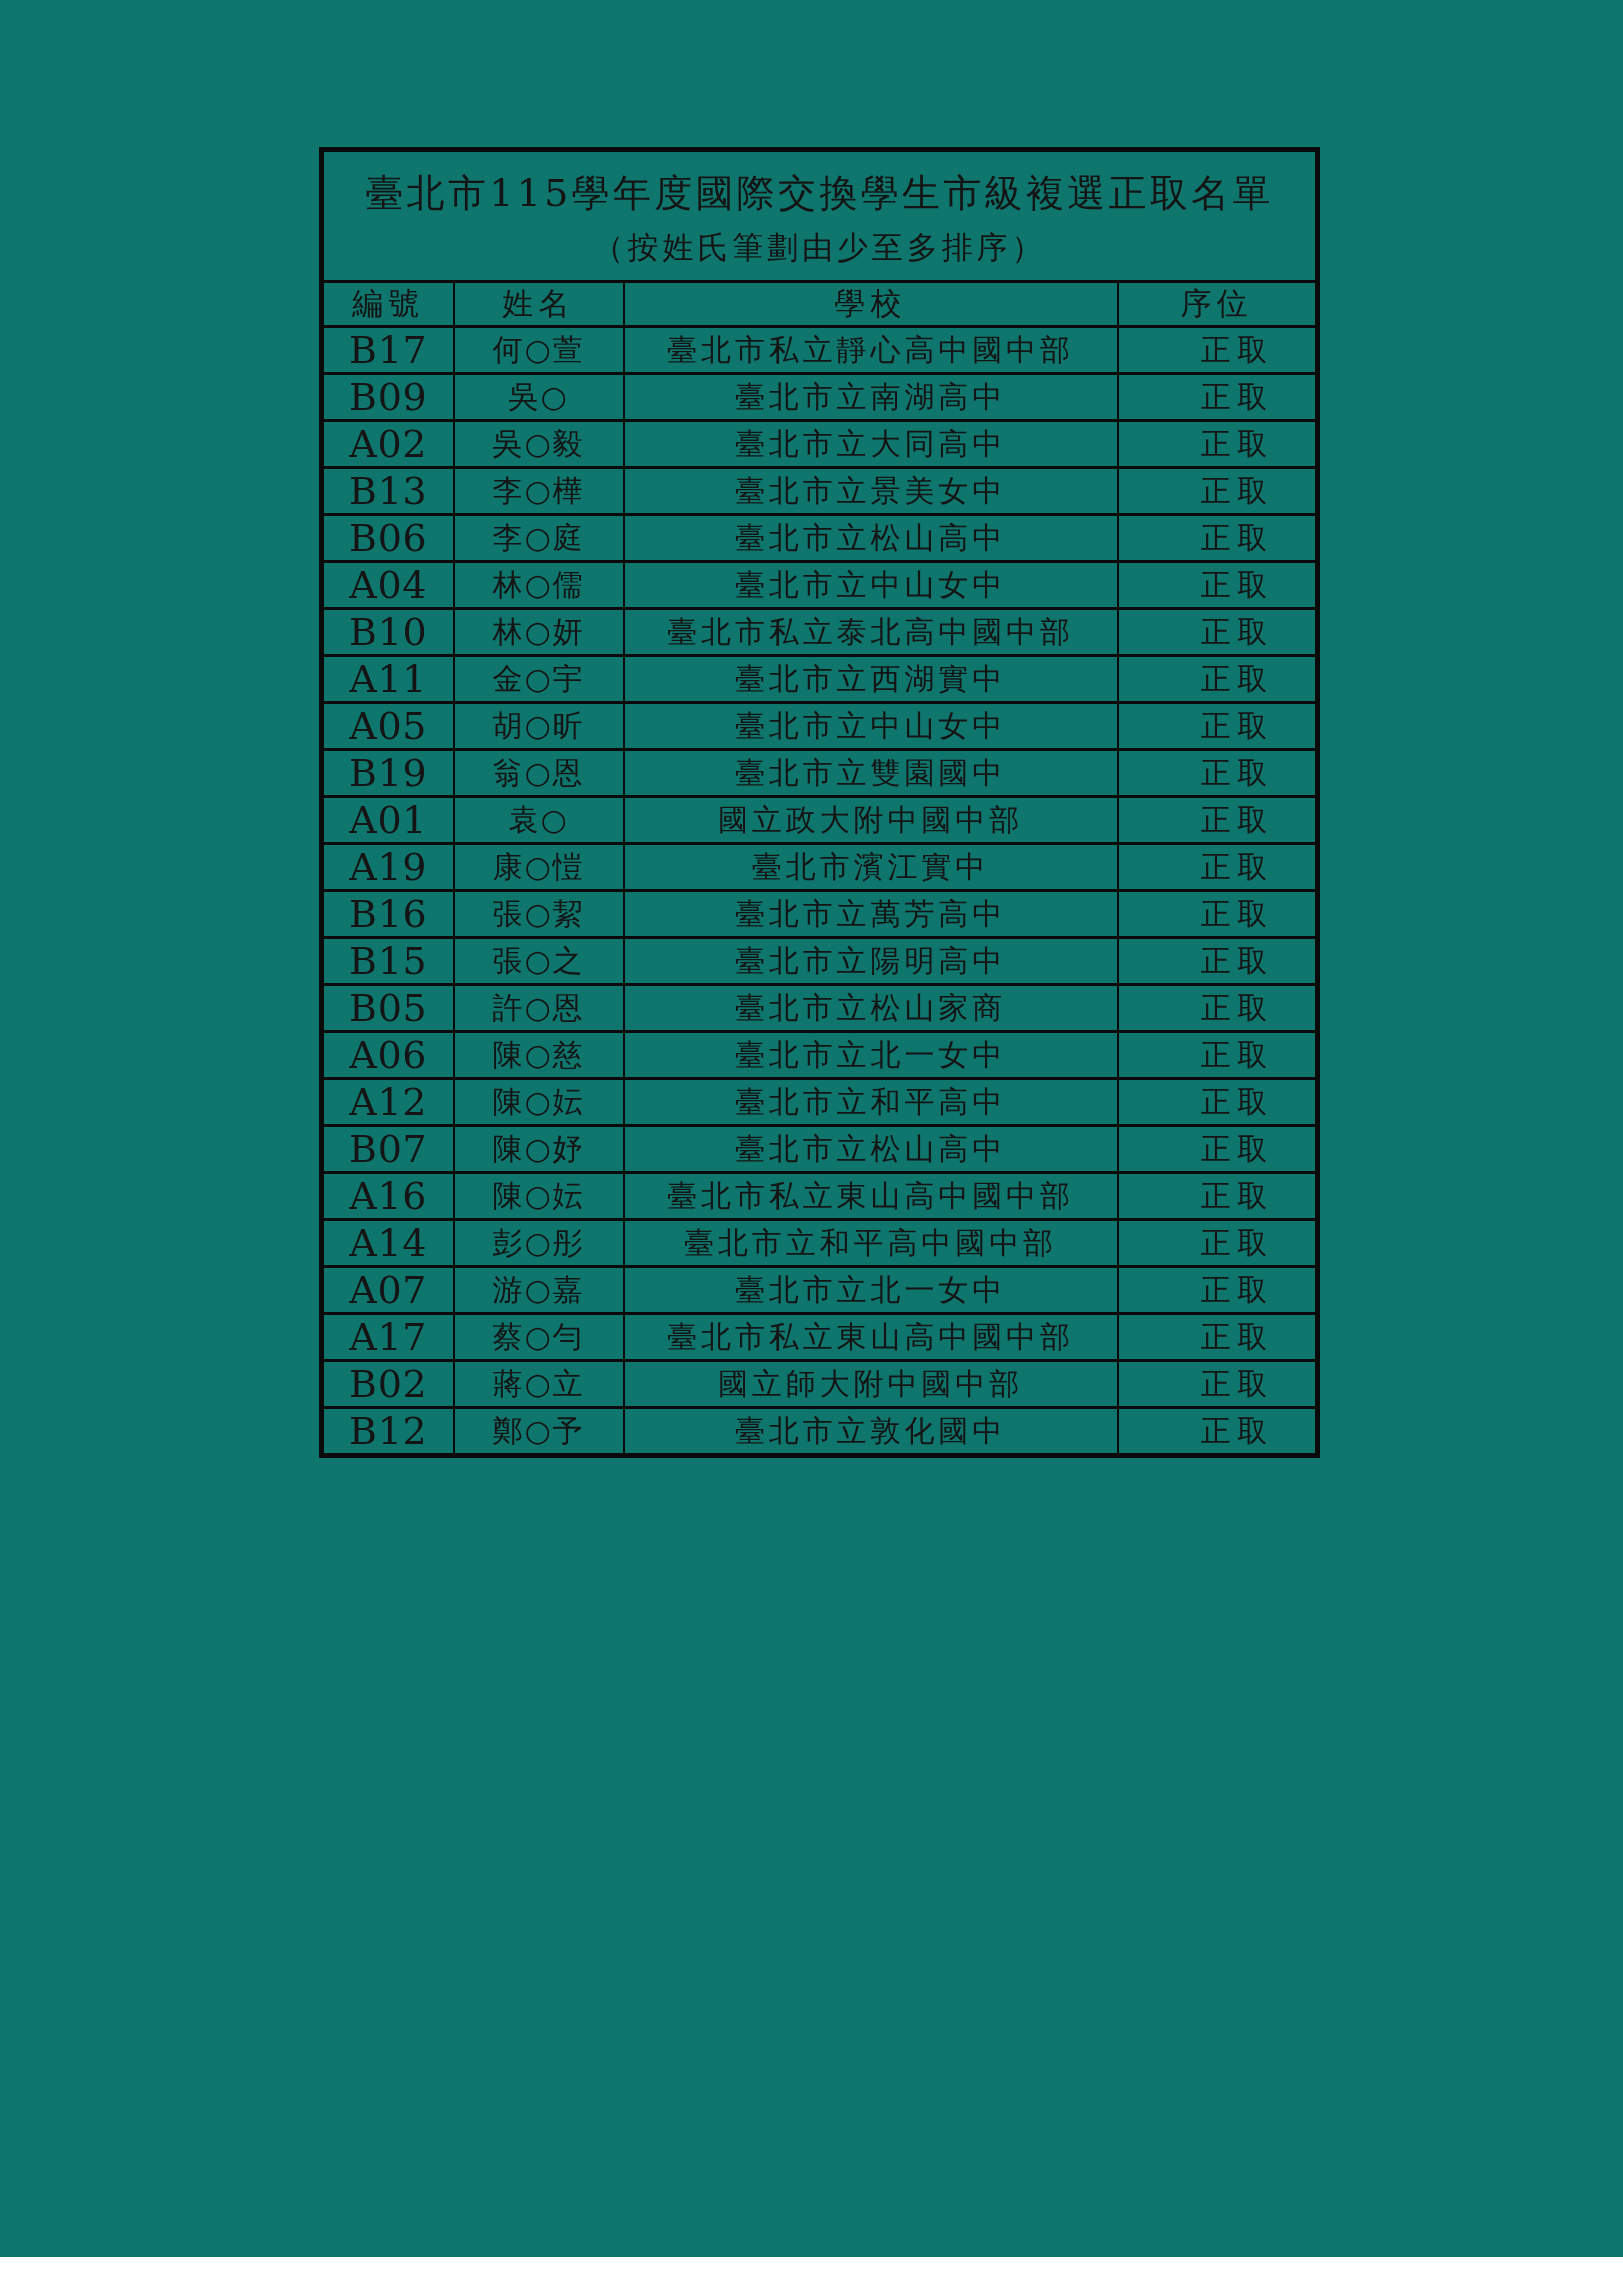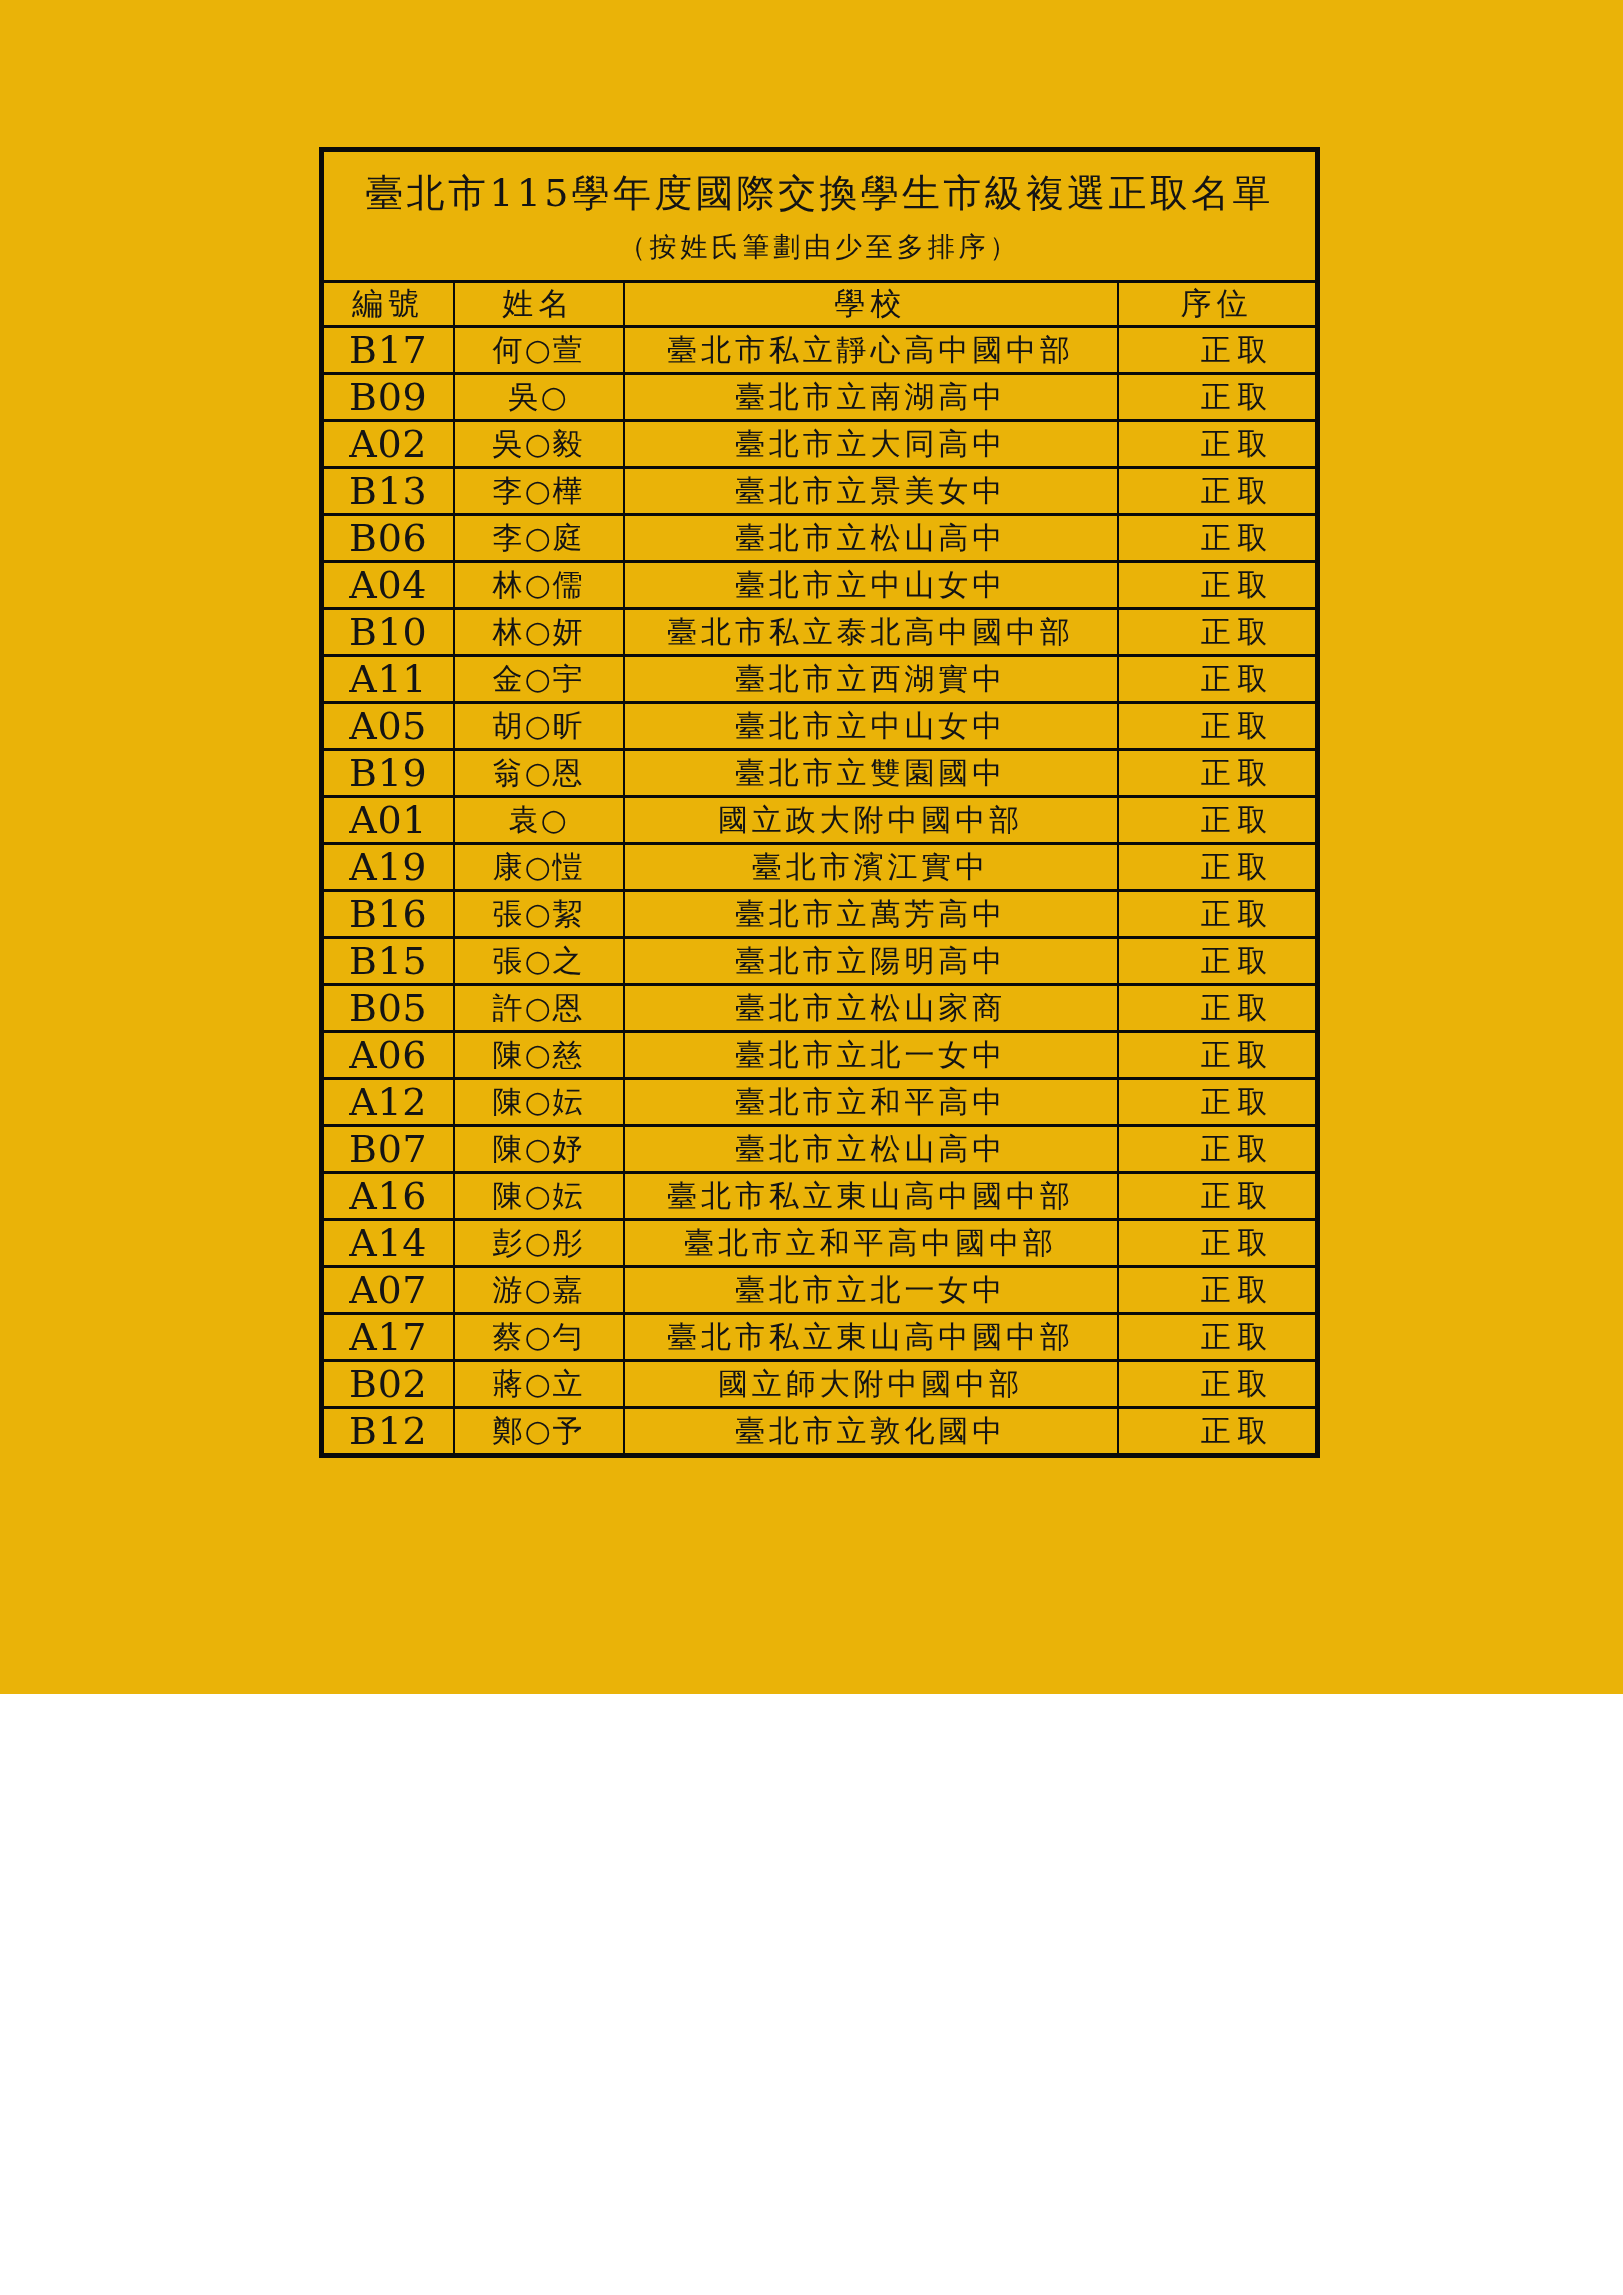--- a/index.html
+++ b/index.html
@@ -8,22 +8,22 @@
     background: #ffffff;
     width: 1623px;
     height: 2295px;
     overflow: hidden;
     font-family: "DejaVu Serif", "Liberation Serif", serif;
     color: #141414;
   }
   .page {
     position: relative;
     width: 1623px;
-    height: 1694px;
-    background: #eab308;
+    height: 2257px;
+    background: #0f766e;
   }
   table.doc-table {
     position: absolute;
     left: 319px;
     top: 147px;
     width: 997px;
     border-collapse: collapse;
     table-layout: fixed;
     border: 5.9px solid #0a0a0a;
   }
@@ -47,21 +47,21 @@
     height: 128px;
     font-weight: normal;
   }
   .title-line1 {
     font-size: 38px;
     letter-spacing: 3.3px;
     line-height: 55px;
     padding-top: 6.5px;
   }
   .title-line2 {
-    font-size: 27px;
+    font-size: 31px;
     letter-spacing: 3.9px;
     line-height: 52px;
   }
   tr.header-row th {
     height: 41px;
     font-size: 31px;
     font-weight: normal;
     letter-spacing: 5.2px;
   }
   tbody td { height: 39px; font-size: 30px; }

